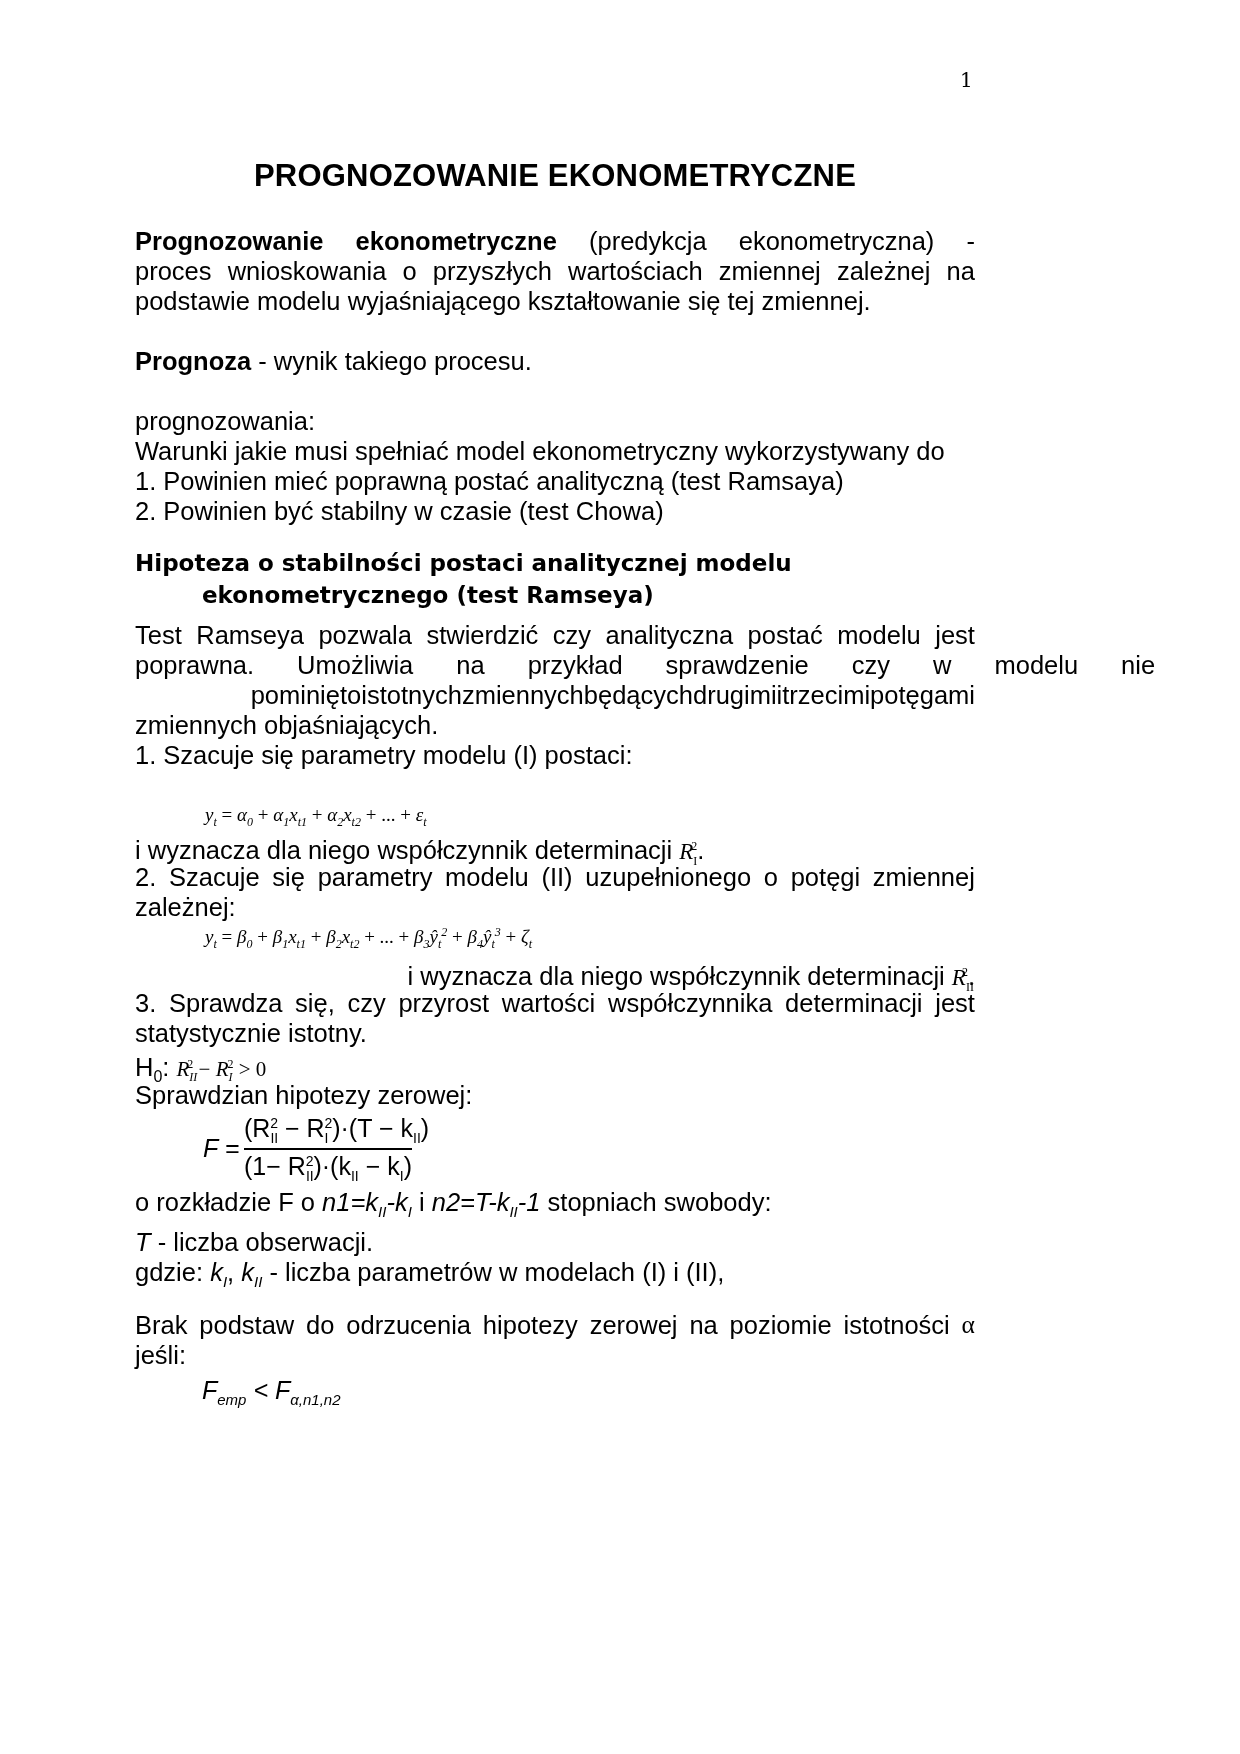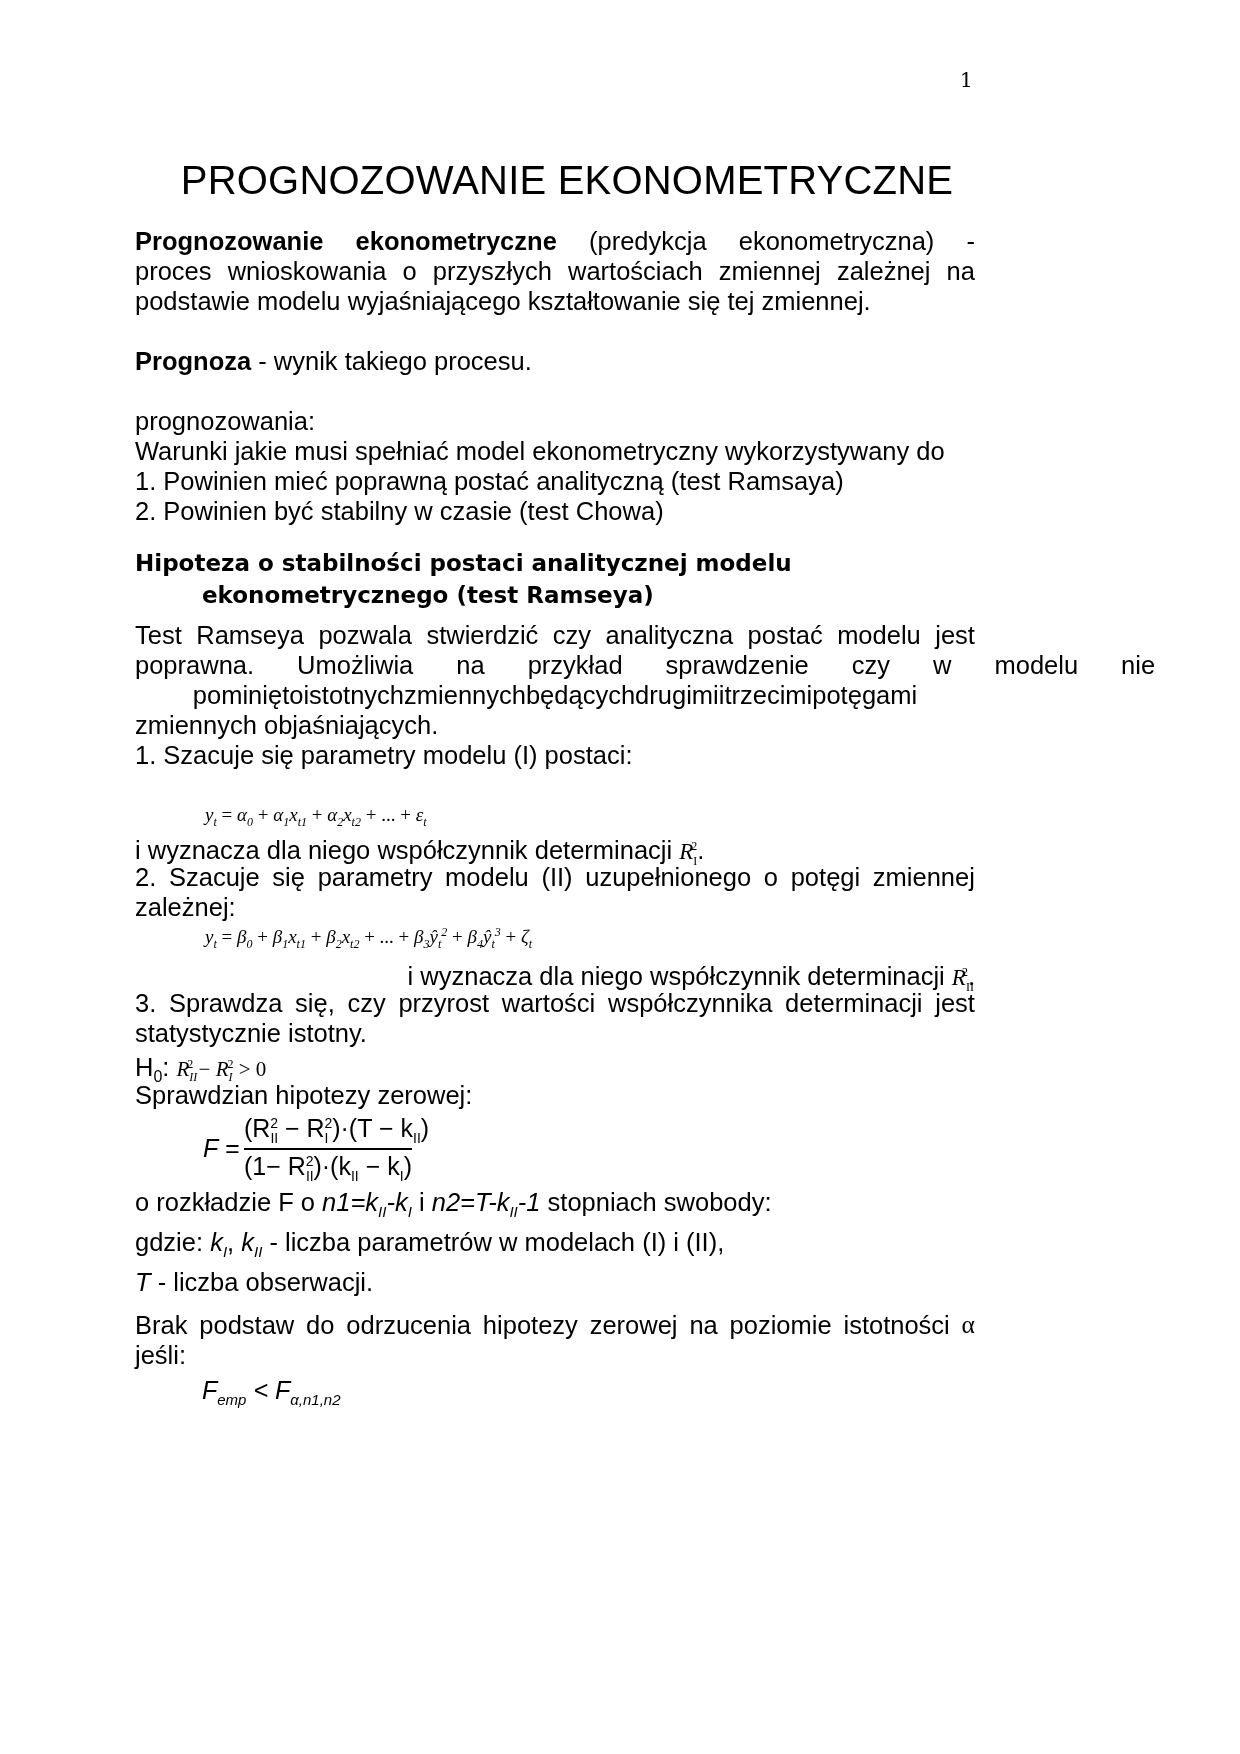--- a/index.html
+++ b/index.html
@@ -1,18 +1,18 @@
 <!DOCTYPE html>
 <html><head>
 <meta charset="utf-8">
 <style>
   html, body { margin: 0; padding: 0; background: #ffffff; }
   body { width: 1240px; height: 1754px; position: relative; overflow: hidden; color: #000; }
   .page-num { position: absolute; top: 68px; left: 960px; font-family: "DejaVu Serif", serif; font-size: 20px; }
-  .title { position: absolute; top: 158px; left: 12px; width: 1110px; text-align: center; font-family: "Liberation Sans", sans-serif; font-weight: normal; font-size: 40px; letter-spacing: 0.2px; }
+  .title { position: absolute; top: 158px; left: 0; width: 1110px; text-align: center; font-family: "Liberation Sans", sans-serif; font-weight: bold; font-size: 31px; letter-spacing: 0.2px; }
   .body { position: absolute; left: 135px; width: 840px; font-family: "Liberation Sans", sans-serif; font-size: 25.5px; line-height: 30px; }
   .just-full { text-align: justify; text-align-last: justify; }
   .line { display: block; white-space: nowrap; }
   .b { font-weight: bold; }
   .i { font-style: italic; }
   .u { text-decoration: underline; }
   .heading { position: absolute; left: 135px; font-family: "DejaVu Sans", sans-serif; font-weight: bold; font-size: 23px; line-height: 32px; }
   .heading .indent { padding-left: 67px; }
   .math { font-family: "Liberation Serif", serif; font-style: italic; font-size: 19px; white-space: nowrap; }
   .math sub, .math sup { font-size: 12px; }
@@ -83,21 +83,21 @@
     <span>poprawna.</span>
       <span>Umożliwia</span>
       <span>na</span>
       <span>przykład</span>
       <span>sprawdzenie</span>
       <span>czy</span>
       <span>w</span>
       <span>modelu</span>
       <span>nie</span>
   </span>
-  <span class="line" style="display:flex;justify-content:center;">
+  <span class="line" style="display:flex;justify-content:flex-end;">
     <span>pominięto</span>
       <span>istotnych</span>
       <span>zmiennych</span>
       <span>będących</span>
       <span>drugimi</span>
       <span>i</span>
       <span>trzecimi</span>
       <span>potęgami</span>
   </span>
   <span class="line">zmiennych objaśniających.</span>
@@ -162,22 +162,22 @@
 
 <div class="abs" style="top:1134px;left:203px;font-family:'Liberation Sans',sans-serif;font-style:italic;font-size:25px;">F =</div>
 <div class="frac" style="top:1114px;left:244px;width:168px;">
   <span class="num">(R<sub>II</sub><sup style="margin-left:-8px">2</sup> − R<sub>I</sub><sup style="margin-left:-4px">2</sup>)·(T − k<sub>II</sub>)</span>
   <span class="bar"></span>
   <span class="den">(1− R<sub>II</sub><sup style="margin-left:-8px">2</sup>)·(k<sub>II</sub> − k<sub>I</sub>)</span>
 </div>
 
 <div class="body" style="top:1187px;">
   <span class="line">o rozkładzie F o <span class="i">n1=k<sub style="font-size:15px">II</sub>-k<sub style="font-size:15px">I</sub></span> i <span class="i">n2=T-k<sub style="font-size:15px">II</sub>-1</span> stopniach swobody:</span>
+  <span class="line"><span class="i">T</span> - liczba obserwacji.</span>
   <span class="line">gdzie: <span class="i">k<sub style="font-size:15px">I</sub></span>, <span class="i">k<sub style="font-size:15px">II</sub></span> - liczba parametrów w modelach (I) i (II),</span>
-  <span class="line"><span class="i">T</span> - liczba obserwacji.</span>
 </div>
 
 <div class="body" style="top:1310px;">
   <span class="line" style="display:flex;justify-content:space-between;">
     <span>Brak</span>
       <span>podstaw</span>
       <span>do</span>
       <span>odrzucenia</span>
       <span>hipotezy</span>
       <span>zerowej</span>

